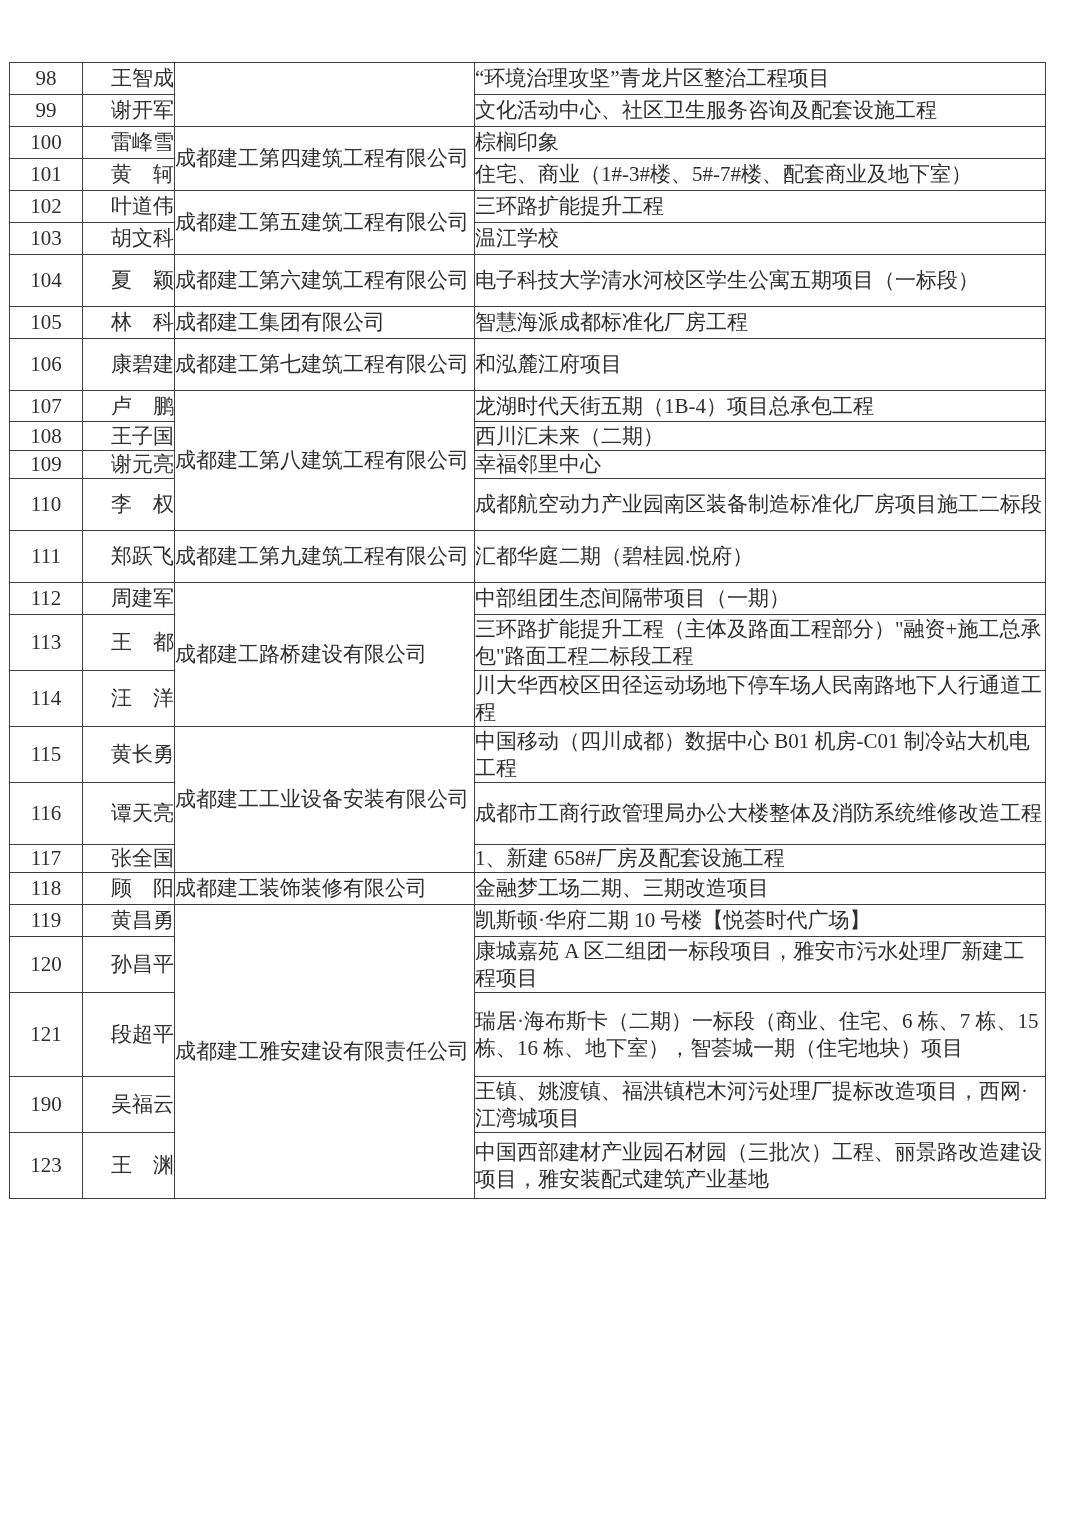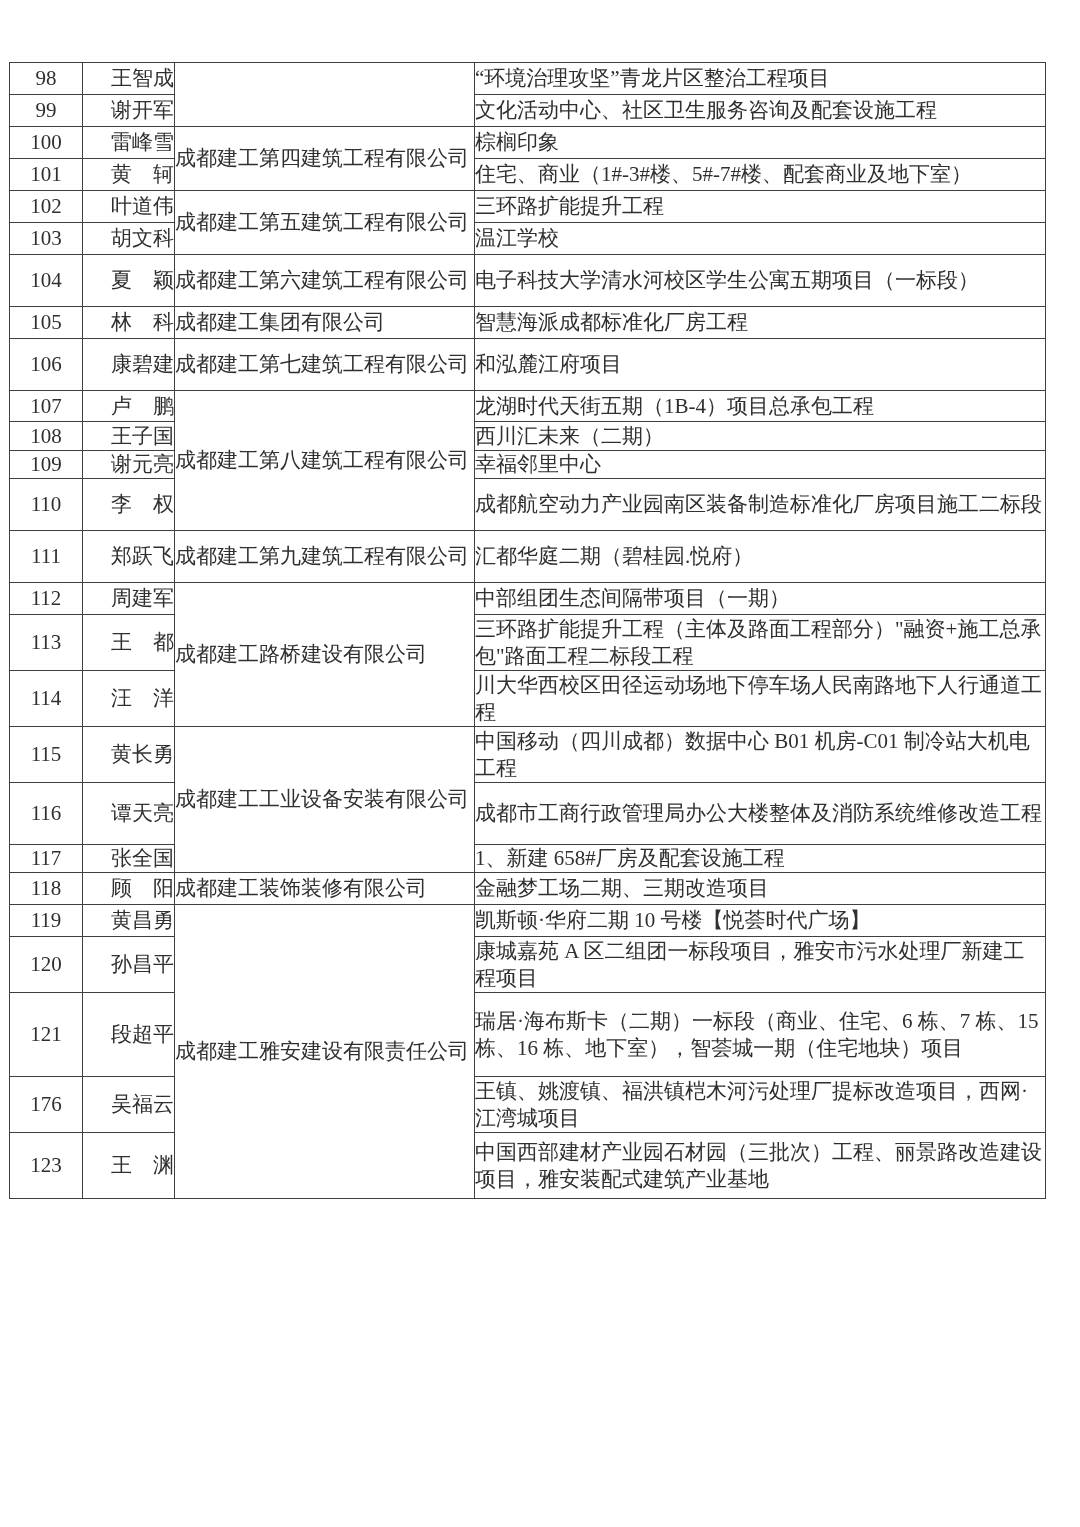--- a/index.html
+++ b/index.html
@@ -179,21 +179,21 @@
           <td class="c-no">120</td>
           <td class="c-name">孙昌平</td>
           <td class="c-project">康城嘉苑 A 区二组团一标段项目，雅安市污水处理厂新建工程项目</td>
         </tr>
         <tr style="height: 84px;">
           <td class="c-no">121</td>
           <td class="c-name">段超平</td>
           <td class="c-project">瑞居·海布斯卡（二期）一标段（商业、住宅、6 栋、7 栋、15 栋、16 栋、地下室），智荟城一期（住宅地块）项目</td>
         </tr>
         <tr style="height: 56px;">
-          <td class="c-no">176</td>
+          <td class="c-no">190</td>
           <td class="c-name">吴福云</td>
           <td class="c-project">王镇、姚渡镇、福洪镇桤木河污处理厂提标改造项目，西网·江湾城项目</td>
         </tr>
         <tr style="height: 66px;">
           <td class="c-no">123</td>
           <td class="c-name">王　渊</td>
           <td class="c-project">中国西部建材产业园石材园（三批次）工程、丽景路改造建设项目，雅安装配式建筑产业基地</td>
         </tr>
       </tbody>
   </table>

